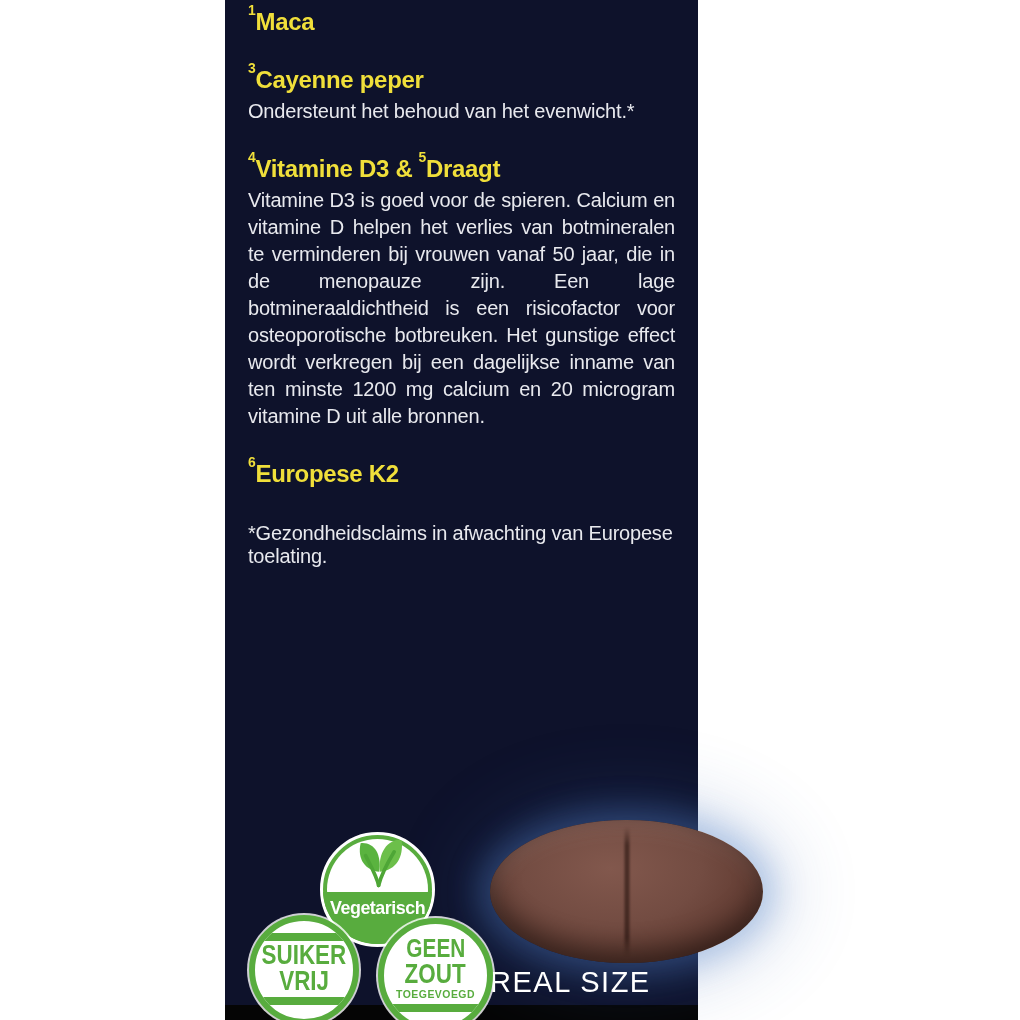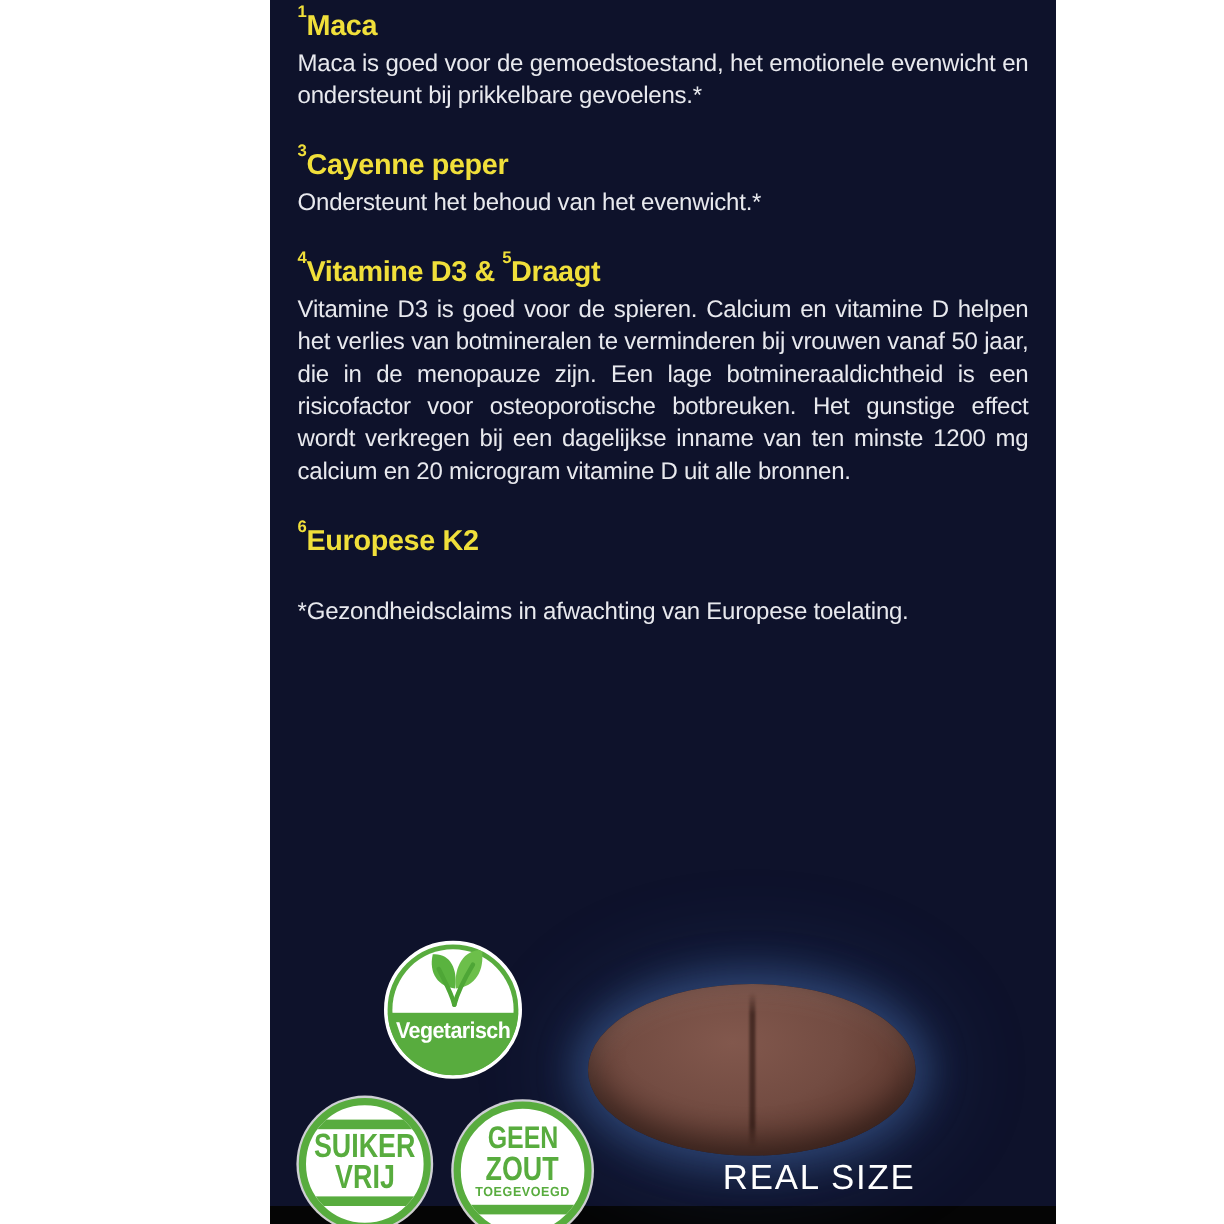--- a/index.html
+++ b/index.html
@@ -8,43 +8,43 @@
     --yellow:#f0df3a;
     --text:#e8e9ee;
     --green:#58ac3e;
     --leaf:#6cbf4a;
     --strip:#050505;
   }
   *{box-sizing:border-box;}
   html,body{margin:0;padding:0;}
   body{font-family:"Liberation Sans",sans-serif;background:#fff;}
   .stage{position:relative;width:1020px;height:1020px;margin:0 auto;background:var(--page_bg);overflow:hidden;}
-  .panel{position:absolute;left:225px;top:0;width:655px;height:1020px;background:var(--panel);}
+  .panel{position:absolute;left:225px;top:0;width:473px;height:1020px;background:var(--panel);}
   .content{position:absolute;left:0;top:0;width:100%;padding:8px 23px 0;}
   .sec{margin:0 0 30px;}
   .sec-title{margin:0 0 4px;font-size:24px;font-weight:bold;color:var(--yellow);letter-spacing:-0.3px;line-height:28px;}
   .sec-title sup{font-size:0.58em;position:relative;top:-0.45em;line-height:0;}
   .sec-title .sp2{margin-left:6px;}
   .sec-body{margin:0;font-size:20px;line-height:27px;color:var(--text);text-align:justify;letter-spacing:-0.2px;}
   .disclaimer{margin:34px 0 0;font-size:20px;color:var(--text);letter-spacing:-0.2px;}
   .black-strip{position:absolute;left:0;bottom:0;width:100%;height:15px;background:var(--strip);z-index:1;}
 
   
   .tablet{position:absolute;left:265px;top:820px;width:273px;height:143px;border-radius:50%;z-index:2;
     background:radial-gradient(ellipse at 44% 34%, #82584d 0%, #734c42 42%, #5e382e 76%, #3f1f18 100%);
     box-shadow:0 0 30px 12px rgba(86,136,204,0.35), 0 0 70px 30px rgba(60,100,170,0.18),
       inset 0 -12px 26px rgba(0,0,0,0.45), inset 0 10px 20px rgba(255,255,255,0.07);}
   .score-line{position:absolute;left:50%;top:5%;width:5px;height:90%;transform:translateX(-50%);
     background:linear-gradient(180deg, rgba(28,12,8,0) 0%, rgba(28,12,8,0.55) 14%, rgba(28,12,8,0.55) 86%, rgba(28,12,8,0) 100%);
     border-radius:3px;filter:blur(1px);}
-  .real-size{position:absolute;left:265px;top:966px;width:273px;text-align:right;color:#ffffff;
+  .real-size{position:absolute;left:265px;top:966px;width:273px;text-align:left;color:#ffffff;
     font-size:29px;letter-spacing:1.5px;z-index:3;}
 
   
-  .badge-veg{position:absolute;left:95px;top:784px;width:115px;height:115px;border-radius:50%;
+  .badge-veg{position:absolute;left:95px;top:832px;width:115px;height:115px;border-radius:50%;
     background:var(--green);border:3px solid #ffffff;overflow:hidden;z-index:4;text-align:right;}
   .badge-veg .white-area{position:absolute;left:4px;top:4px;right:4px;bottom:4px;border-radius:50%;background:#ffffff;}
   .badge-veg .leaves{position:absolute;left:16px;top:2px;width:78px;height:62px;}
   .badge-veg .band{position:absolute;left:0;right:0;top:52%;bottom:0;background:var(--green);
     display:flex;justify-content:center;padding-top:5px;}
   .badge-veg .band span{display:inline-block;color:#ffffff;font-weight:bold;font-size:19px;
     letter-spacing:-0.5px;transform:scaleX(0.94);}
 
   
   .badge-round{position:absolute;border-radius:50%;background:#ffffff;border:6px solid var(--green);
@@ -66,21 +66,20 @@
 </head>
 <body>
 
 <div class="stage">
   <div class="panel">
 
     <div class="content">
 
       <section class="sec">
         <h2 class="sec-title"><sup>1</sup><span>Maca</span></h2>
-        <p class="sec-body">Maca is goed voor de gemoedstoestand, het emotionele evenwicht en ondersteunt bij prikkelbare gevoelens.*</p>
       </section>
 
 
       <section class="sec">
         <h2 class="sec-title"><sup>3</sup><span>Cayenne peper</span></h2>
         <p class="sec-body">Ondersteunt het behoud van het evenwicht.*</p>
       </section>
 
       <section class="sec">
         <h2 class="sec-title"><sup>4</sup><span>Vitamine D3 &amp;</span><sup class="sp2">5</sup><span>Draagt</span></h2>

